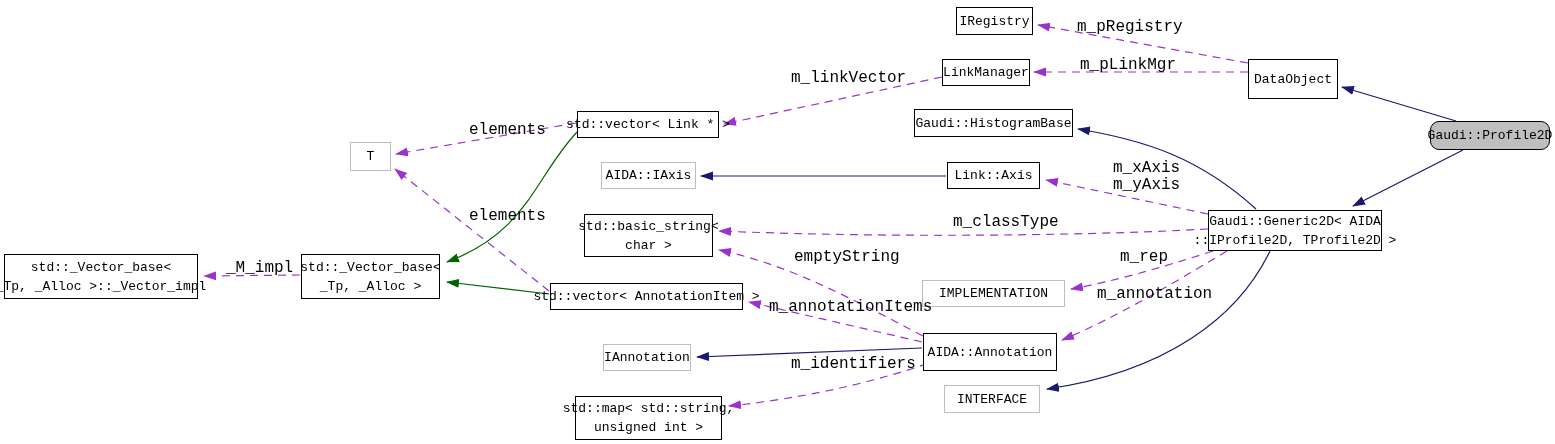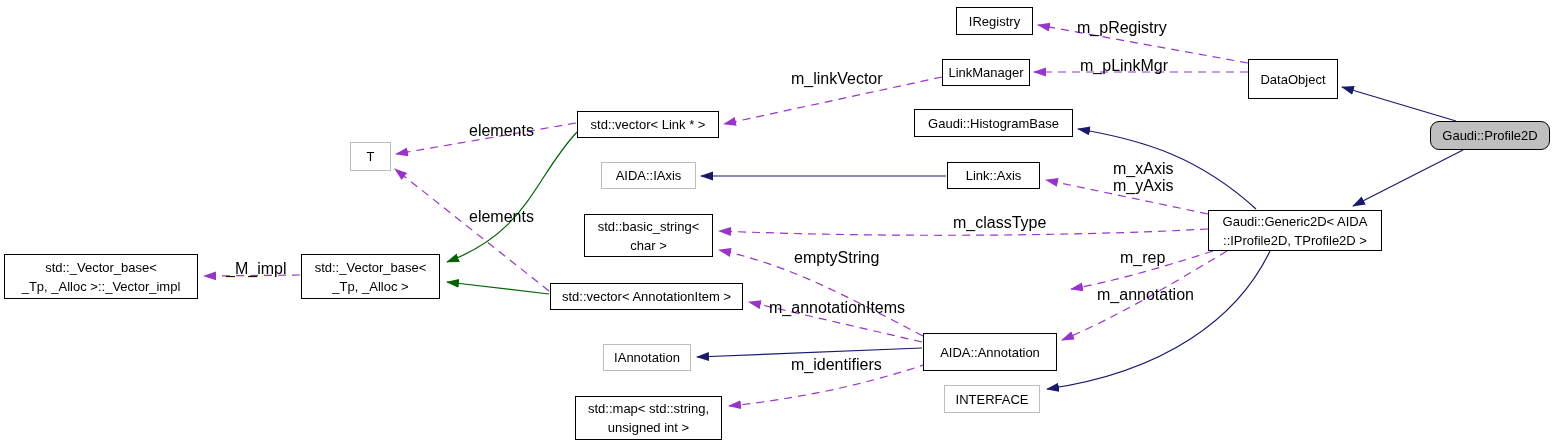--- a/index.html
+++ b/index.html
@@ -1,20 +1,20 @@
 <!DOCTYPE html>
 <html><head>
 <meta charset="utf-8">
 <style>
   html,body{margin:0;padding:0;background:#ffffff;}
   .canvas{
     position:relative;
     width:1555px;height:444px;
     background:#ffffff;
-    font-family:Liberation Sans, sans-serif;
+    font-family:Liberation Mono, monospace;
     overflow:hidden;
   }
   .canvas svg{position:absolute;left:0;top:0;}
   .node{
     position:absolute;
     box-sizing:border-box;
     background:#ffffff;
     border:1px solid #000000;
     display:flex;align-items:center;justify-content:center;
     text-align:center;
@@ -89,20 +89,21 @@
   <div class="node current" style="left:1430px;top:121px;width:120px;height:29px">Gaudi::Profile2D</div>
   <div class="node" style="left:577px;top:111px;width:142px;height:27px">std::vector&lt; Link * &gt;</div>
   <div class="node" style="left:914px;top:109px;width:159px;height:28px">Gaudi::HistogramBase</div>
   <div class="node undoc" style="left:601px;top:162px;width:95px;height:27px">AIDA::IAxis</div>
   <div class="node" style="left:947px;top:162px;width:93px;height:27px">Link::Axis</div>
   <div class="node" style="left:1208px;top:210px;width:174px;height:41px">Gaudi::Generic2D&lt; AIDA
 ::IProfile2D, TProfile2D &gt;</div>
   <div class="node undoc" style="left:350px;top:142px;width:41px;height:29px">T</div>
   <div class="node" style="left:584px;top:214px;width:129px;height:43px">std::basic_string&lt;
 char &gt;</div>
+  <div class="node undoc" style="left:922px;top:280px;width:143px;height:27px">IMPLEMENTATION</div>
   <div class="node" style="left:4px;top:254px;width:194px;height:45px">std::_Vector_base&lt;
 _Tp, _Alloc &gt;::_Vector_impl</div>
   <div class="node" style="left:301px;top:254px;width:139px;height:45px">std::_Vector_base&lt;
 _Tp, _Alloc &gt;</div>
   <div class="node" style="left:550px;top:283px;width:193px;height:27px">std::vector&lt; AnnotationItem &gt;</div>
   <div class="node undoc" style="left:603px;top:344px;width:88px;height:27px">IAnnotation</div>
   <div class="node" style="left:923px;top:333px;width:134px;height:38px">AIDA::Annotation</div>
   <div class="node undoc" style="left:944px;top:385px;width:96px;height:28px">INTERFACE</div>
   <div class="node" style="left:575px;top:396px;width:147px;height:44px">std::map&lt; std::string,
 unsigned int &gt;</div>

